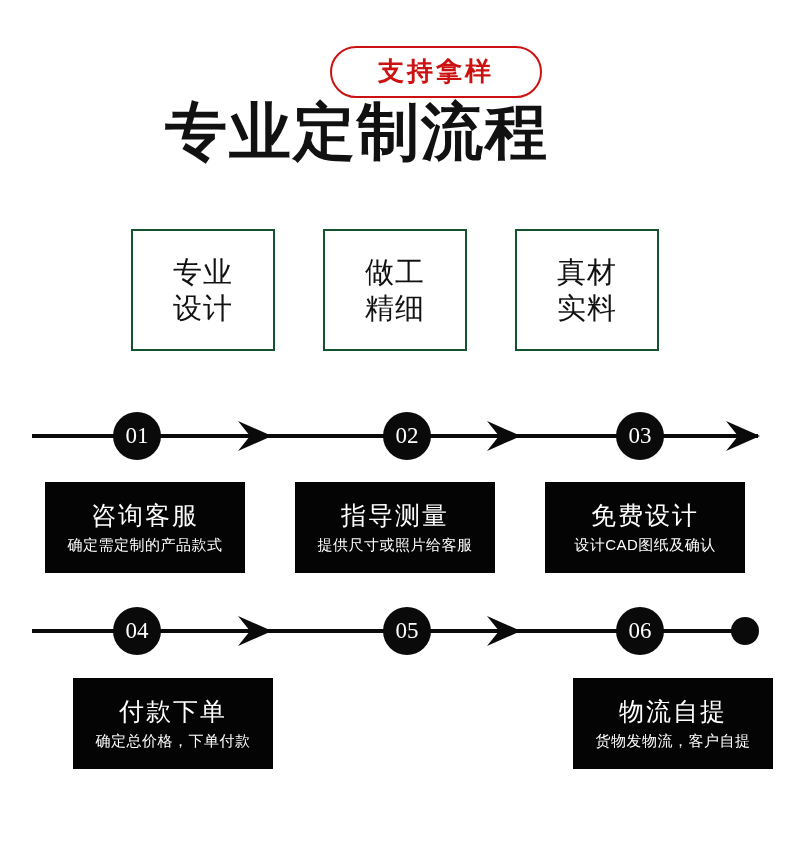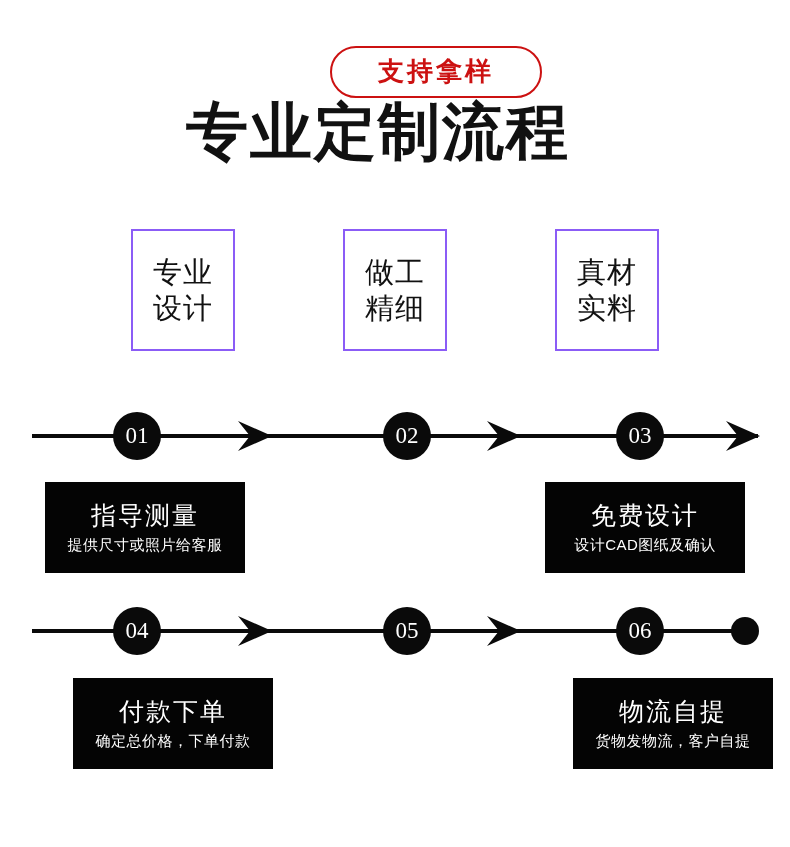--- a/index.html
+++ b/index.html
@@ -45,38 +45,37 @@
     left: 0;
     top: 96px;
     width: 714px;
     text-align: center;
     font-size: 62px;
     font-weight: 700;
     letter-spacing: 2px;
     line-height: 1.15;
     color: #111111;
     white-space: nowrap;
-    margin-left: 21px;
   }
 
   
   .feature-row {
     position: absolute;
     left: 131px;
     top: 229px;
     width: 528px;
     height: 122px;
     display: flex;
     justify-content: space-between;
   }
   .feature-box {
-    width: 104px;
+    width: 144px;
     height: 122px;
     box-sizing: border-box;
-    border: 2px solid #8b5cf6;
+    border: 2px solid #14532d;
     display: flex;
     flex-direction: column;
     align-items: center;
     justify-content: center;
     background: #ffffff;
   }
   .feature-box span {
     font-size: 29px;
     font-weight: 400;
     line-height: 1.25;
@@ -190,20 +189,24 @@
     <path d="M487 15 L521 30 L487 45 L499 30 Z" fill="#0a0a0a"></path>
     <path d="M726 15 L760 30 L726 45 L738 30 Z" fill="#0a0a0a"></path>
   </svg>
   <div class="node-num n1">01</div>
   <div class="node-num n2">02</div>
   <div class="node-num n3">03</div>
 </div>
 
 <div class="panels row1">
   <div class="panel">
+    <div class="p-title">咨询客服</div>
+    <div class="p-sub">确定需定制的产品款式</div>
+  </div>
+  <div class="panel">
     <div class="p-title">指导测量</div>
     <div class="p-sub">提供尺寸或照片给客服</div>
   </div>
   <div class="panel">
     <div class="p-title">免费设计</div>
     <div class="p-sub">设计CAD图纸及确认</div>
   </div>
 </div>
 
 <div class="timeline row2">

